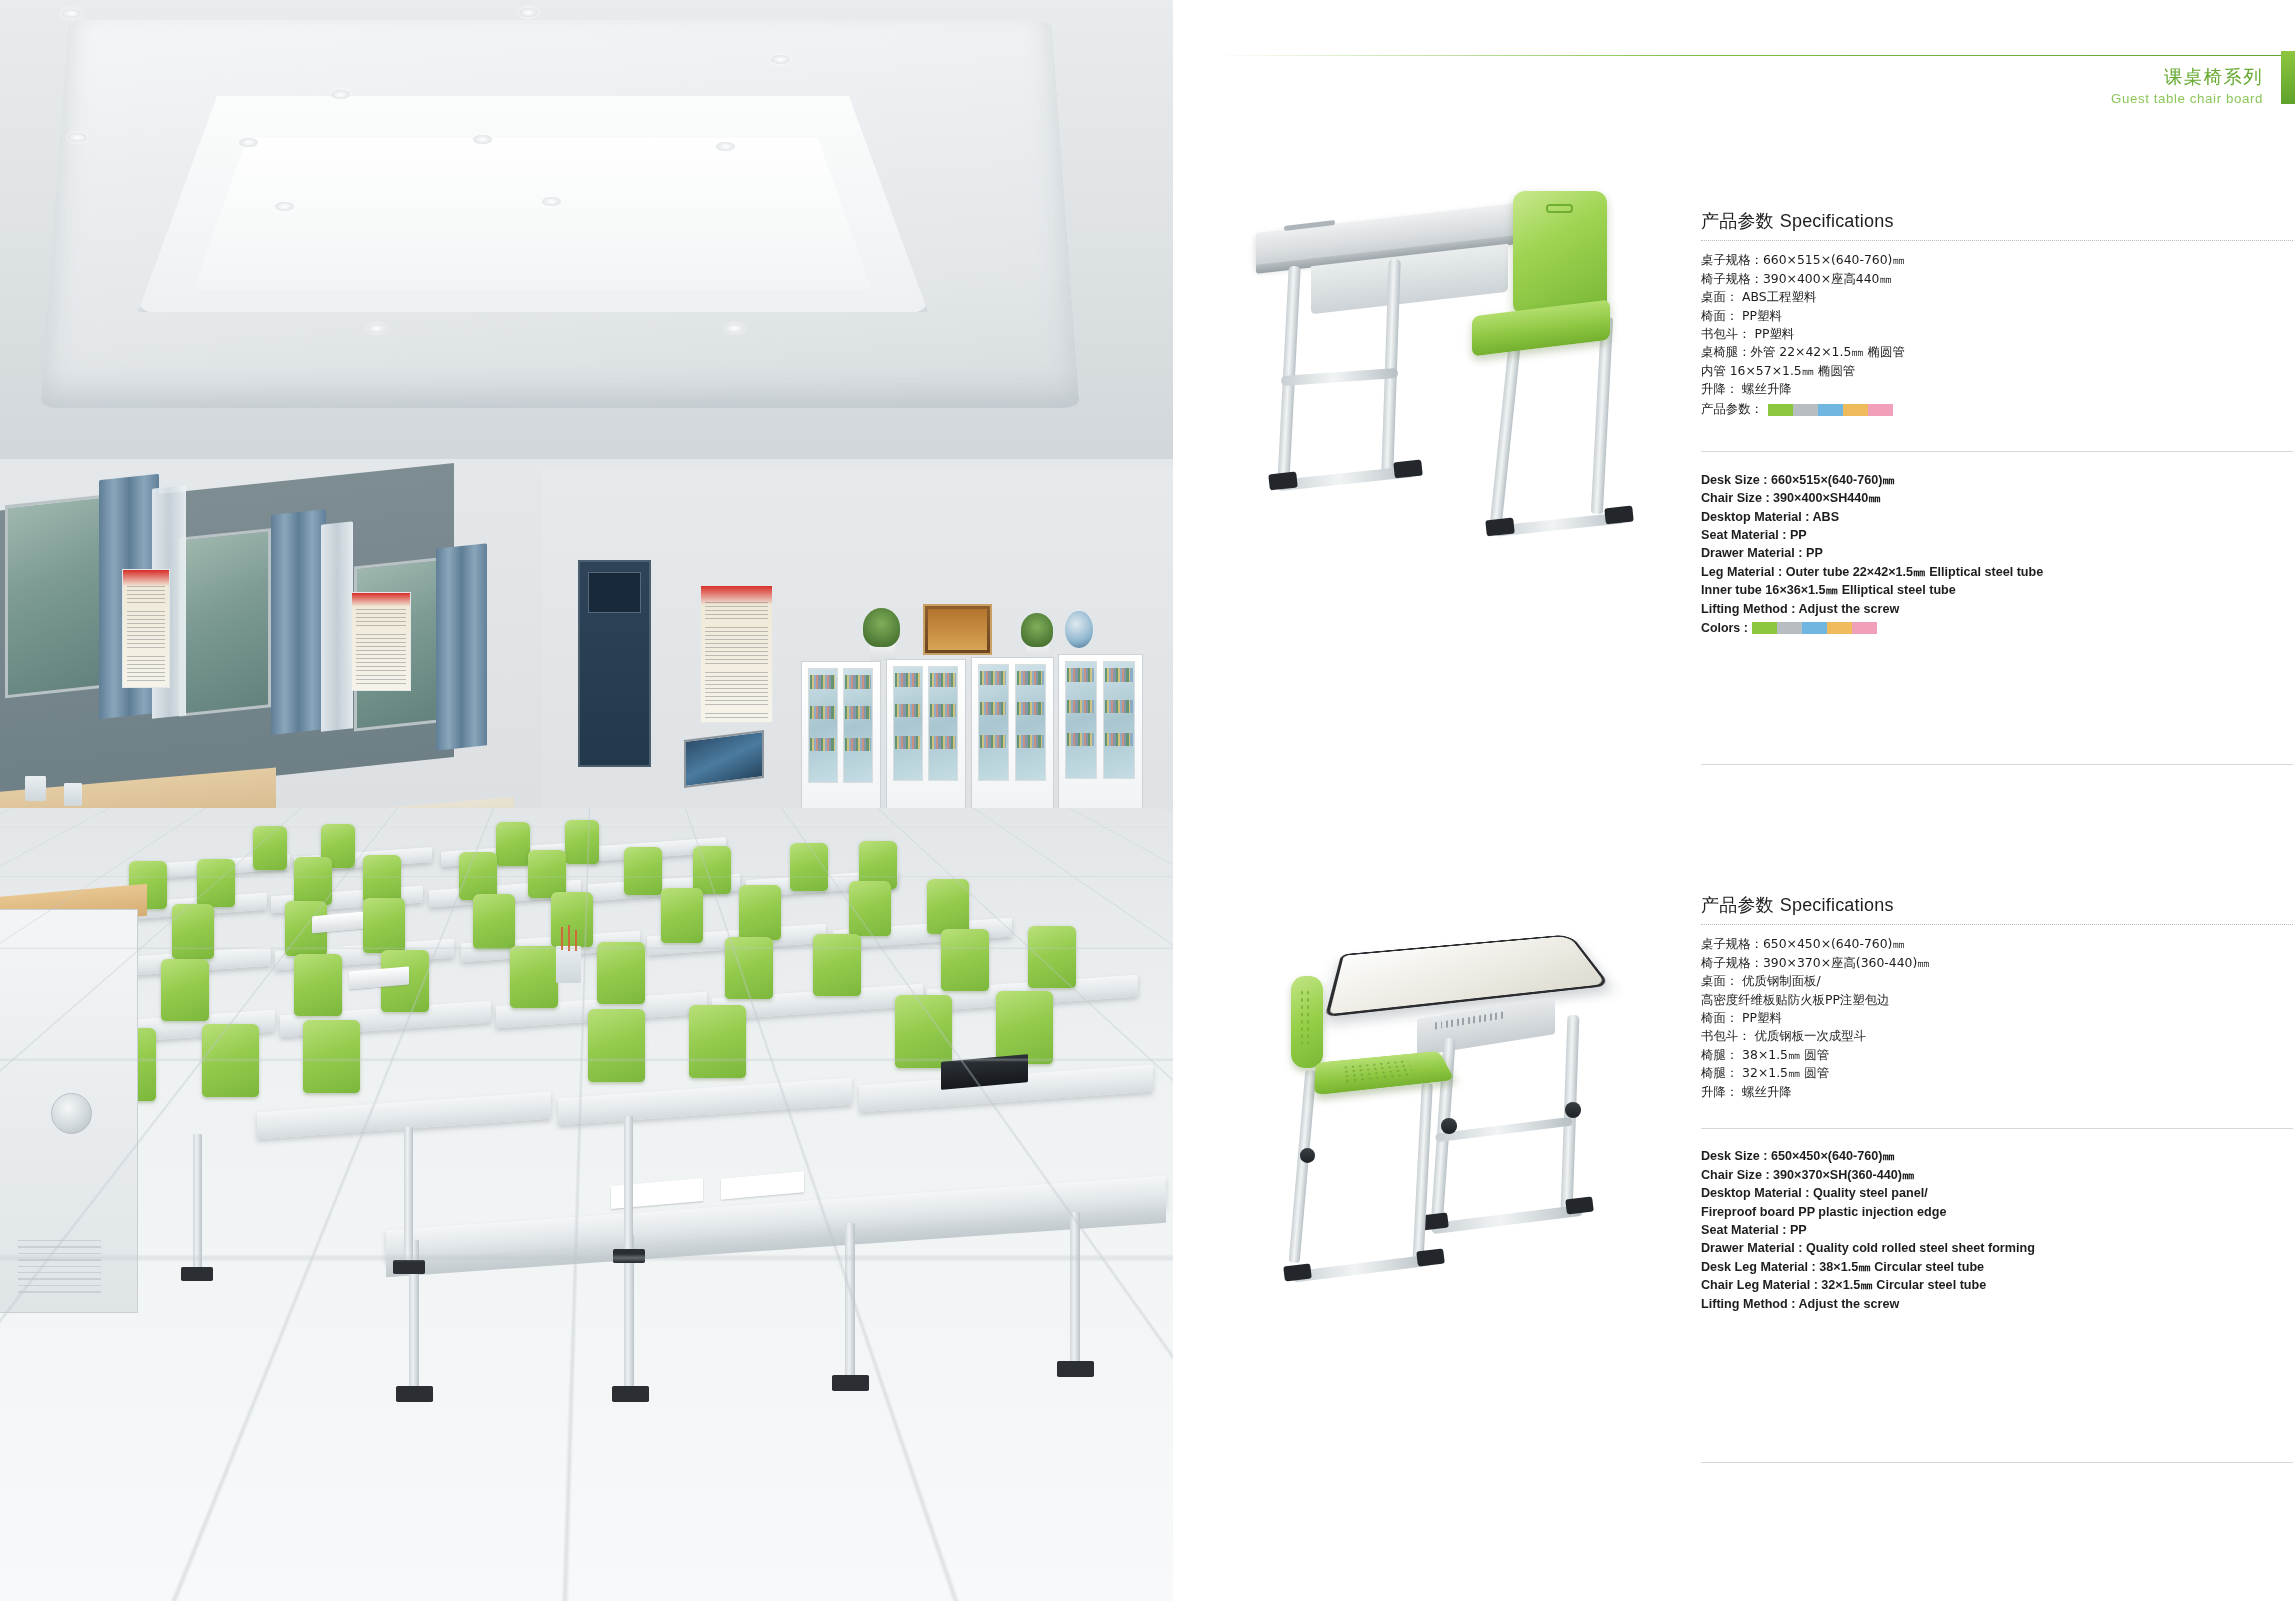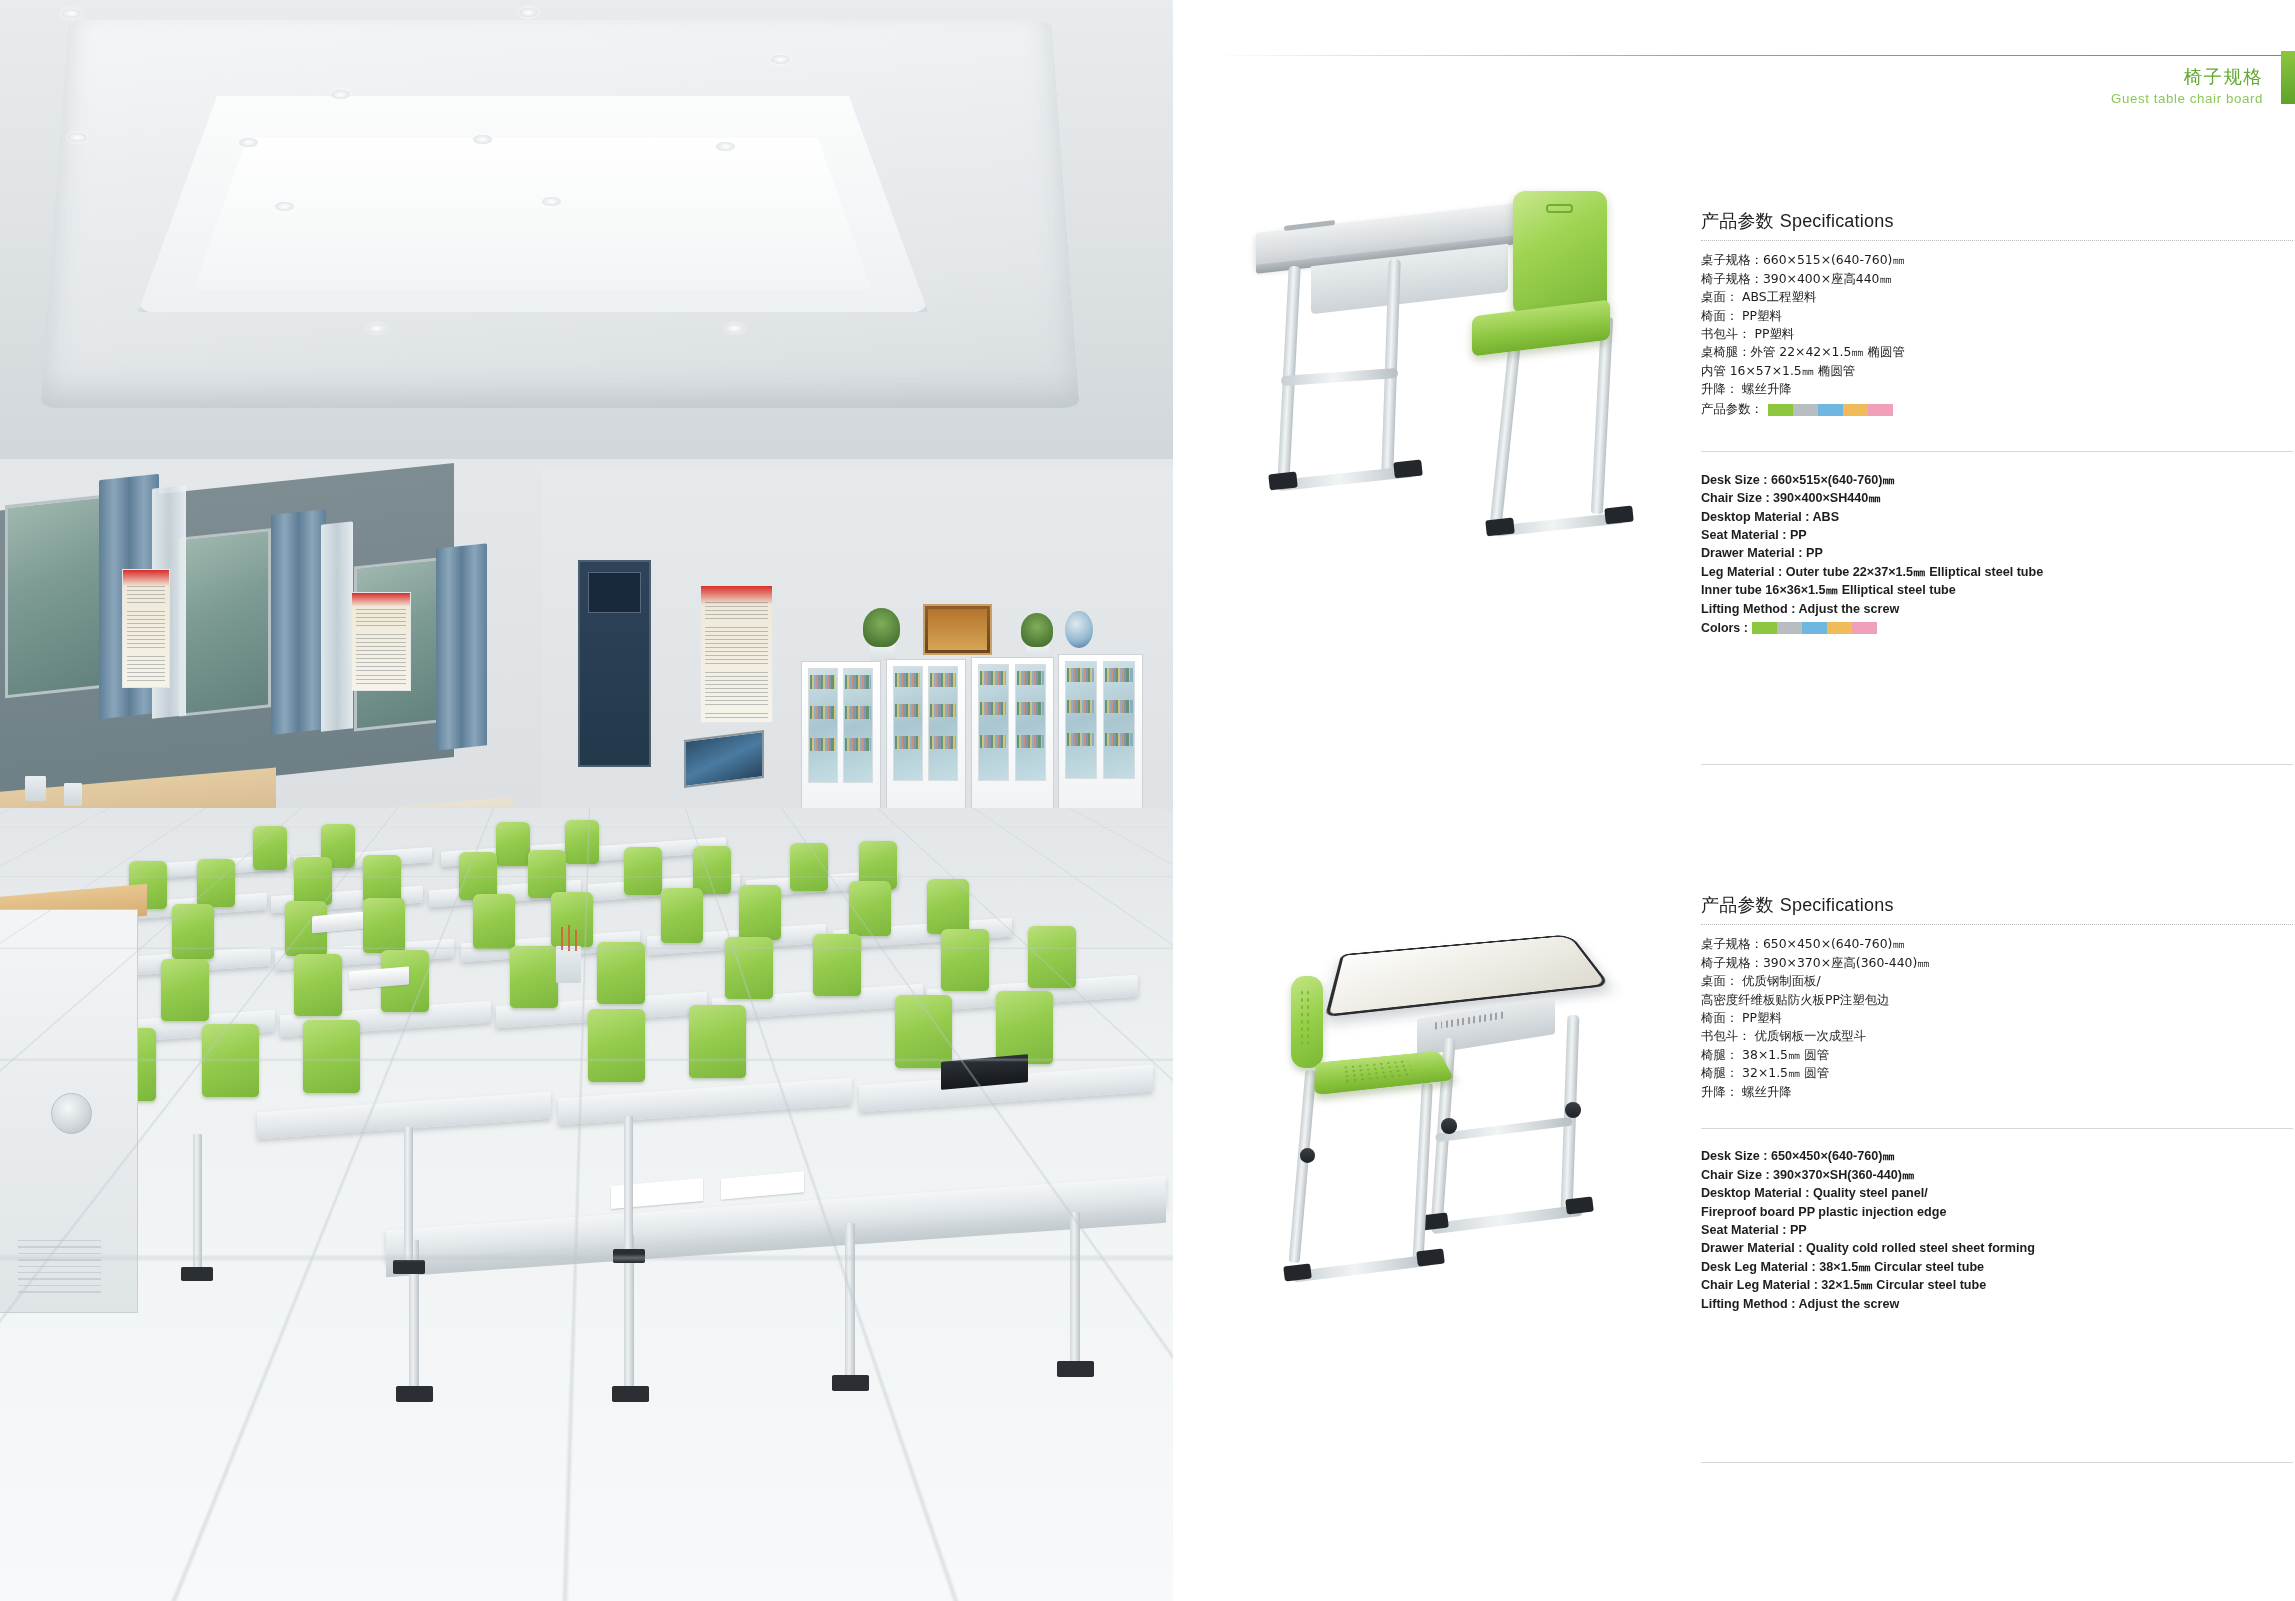--- a/index.html
+++ b/index.html
@@ -760,21 +760,21 @@
   <div class="podium-top"></div>
   <div class="podium"></div>
   <div class="podium-knob"></div>
   <div class="podium-vents"></div>
 </div>
 
 <div class="content">
 
   <div class="header-rule"></div>
   <div class="header-tab"></div>
-  <div class="header-cn">椅子规格</div>
+  <div class="header-cn">课桌椅系列</div>
   <div class="header-en">Guest table chair board</div>
 
   <div class="prod" style="left:83px;top:179px;width:404px;height:533px;">
     <div class="p1-desktop"></div>
     <div class="p1-edge"></div>
     <div class="p1-slot"></div>
     <div class="p1-drawer"></div>
 
     <div class="p1-frame" style="left:27px;top:87px;width:12px;height:220px;transform:rotate(3deg);"></div>
     <div class="p1-frame" style="left:129px;top:80px;width:12px;height:216px;transform:rotate(2deg);"></div>
@@ -817,21 +817,21 @@
       <span class="swatch" style="background:#f0a0b8"></span>
     </div>
 
     <div class="solid-rule" style="margin:33px 0 18.4px 0;"></div>
 
     <div class="en-list">Desk Size : 660×515×(640-760)㎜
 Chair Size : 390×400×SH440㎜
 Desktop Material : ABS
 Seat Material : PP
 Drawer Material : PP
-Leg Material : Outer tube 22×37×1.5㎜ Elliptical steel tube
+Leg Material : Outer tube 22×42×1.5㎜ Elliptical steel tube
                         Inner tube 16×36×1.5㎜ Elliptical steel tube
 Lifting Method : Adjust the screw</div>
     <div class="color-row">
       <span class="lab en">Colors :</span>
       <span class="swatch" style="background:#8cc63f"></span>
       <span class="swatch" style="background:#b7bdc0"></span>
       <span class="swatch" style="background:#6fb7e0"></span>
       <span class="swatch" style="background:#f0bb5a"></span>
       <span class="swatch" style="background:#f0a0b8"></span>
     </div>

